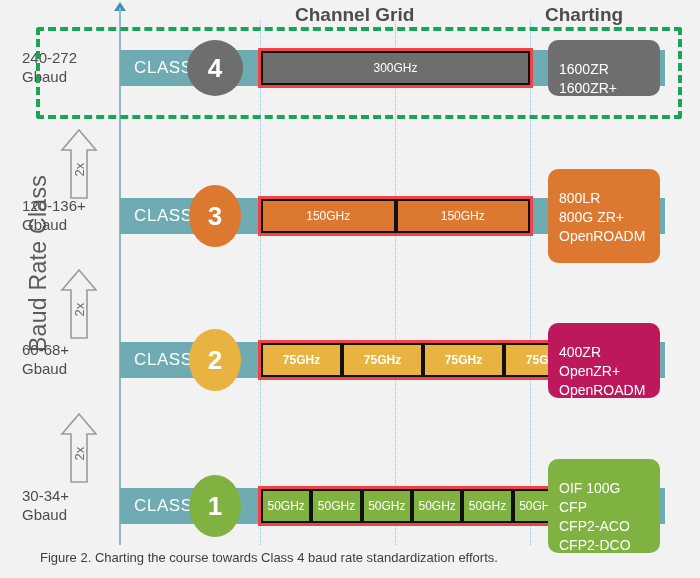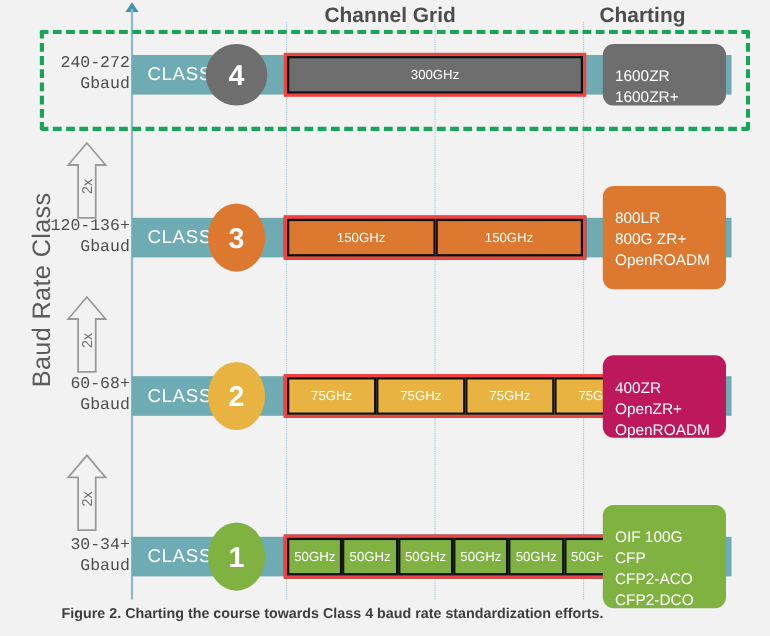--- a/index.html
+++ b/index.html
@@ -56,21 +56,21 @@
   }
   .badge{
     position:absolute;left:187px;top:20px;width:56px;height:56px;
     border-radius:50%;
     color:#fff;font-size:26px;font-weight:bold;
     display:flex;align-items:center;justify-content:center;
   }
   .badge.ellipse{width:52px;height:62px;left:189px;top:17px;border-radius:50%;}
   .baud{
     position:absolute;left:22px;top:28px;width:96px;
-    text-align:right;font-size:15px;color:#4d4d4d;line-height:19px;font-family:Liberation Mono, monospace;
+    text-align:left;font-size:15px;color:#4d4d4d;line-height:19px;
   }
   
   .chan-group{
     position:absolute;top:28px;height:40px;
     background:#111;
     display:flex;align-items:center;
     box-sizing:border-box;
     border:3px solid #ef4444;
   }
   .chan{
@@ -100,22 +100,22 @@
   }
   
   .highlight{
     position:absolute;left:36px;top:27px;width:646px;height:92px;
     border:4px dashed #18a558;
     border-radius:3px;
     box-sizing:border-box;
   }
   
   .caption{
-    position:absolute;left:56px;top:550px;width:640px;
-    font-size:13px;color:#3d3d3d;font-weight:bold;
+    position:absolute;left:40px;top:550px;width:640px;
+    font-size:13px;color:#3d3d3d;
   }
 </style>
 </head>
 <body>
 
 <div id="figure">
 
   <div class="plot">
 
     <div class="axis-arrow"></div>
@@ -180,21 +180,21 @@
     </div>
 
     <div class="row" style="top:312px;">
       <div class="baud">
         <div>60-68+</div>
         <div>Gbaud</div>
       </div>
       <div class="bar"></div>
       <div class="bar-label">CLASS</div>
       <div class="badge ellipse" id="badge2" style="background: rgb(232, 179, 65);">2</div>
-      <div class="chan-group" id="chan2" style="left: 258px; width: 330px;">
+      <div class="chan-group" id="chan2" style="left: 258px; width: 330px; font-weight: bold;">
           <div class="chan" style="width: 25%; background: rgb(232, 179, 65);">75GHz</div>
           <div class="chan" style="width: 25%; background: rgb(232, 179, 65);">75GHz</div>
           <div class="chan" style="width: 25%; background: rgb(232, 179, 65);">75GHz</div>
           <div class="chan" style="width: 25%; background: rgb(232, 179, 65);">75GHz</div>
         </div>
       <div class="std" id="std2" style="background: #be185d; height: 75px; top: 10.5px;">
           <div>400ZR</div>
           <div>OpenZR+</div>
           <div>OpenROADM</div>
         </div>

